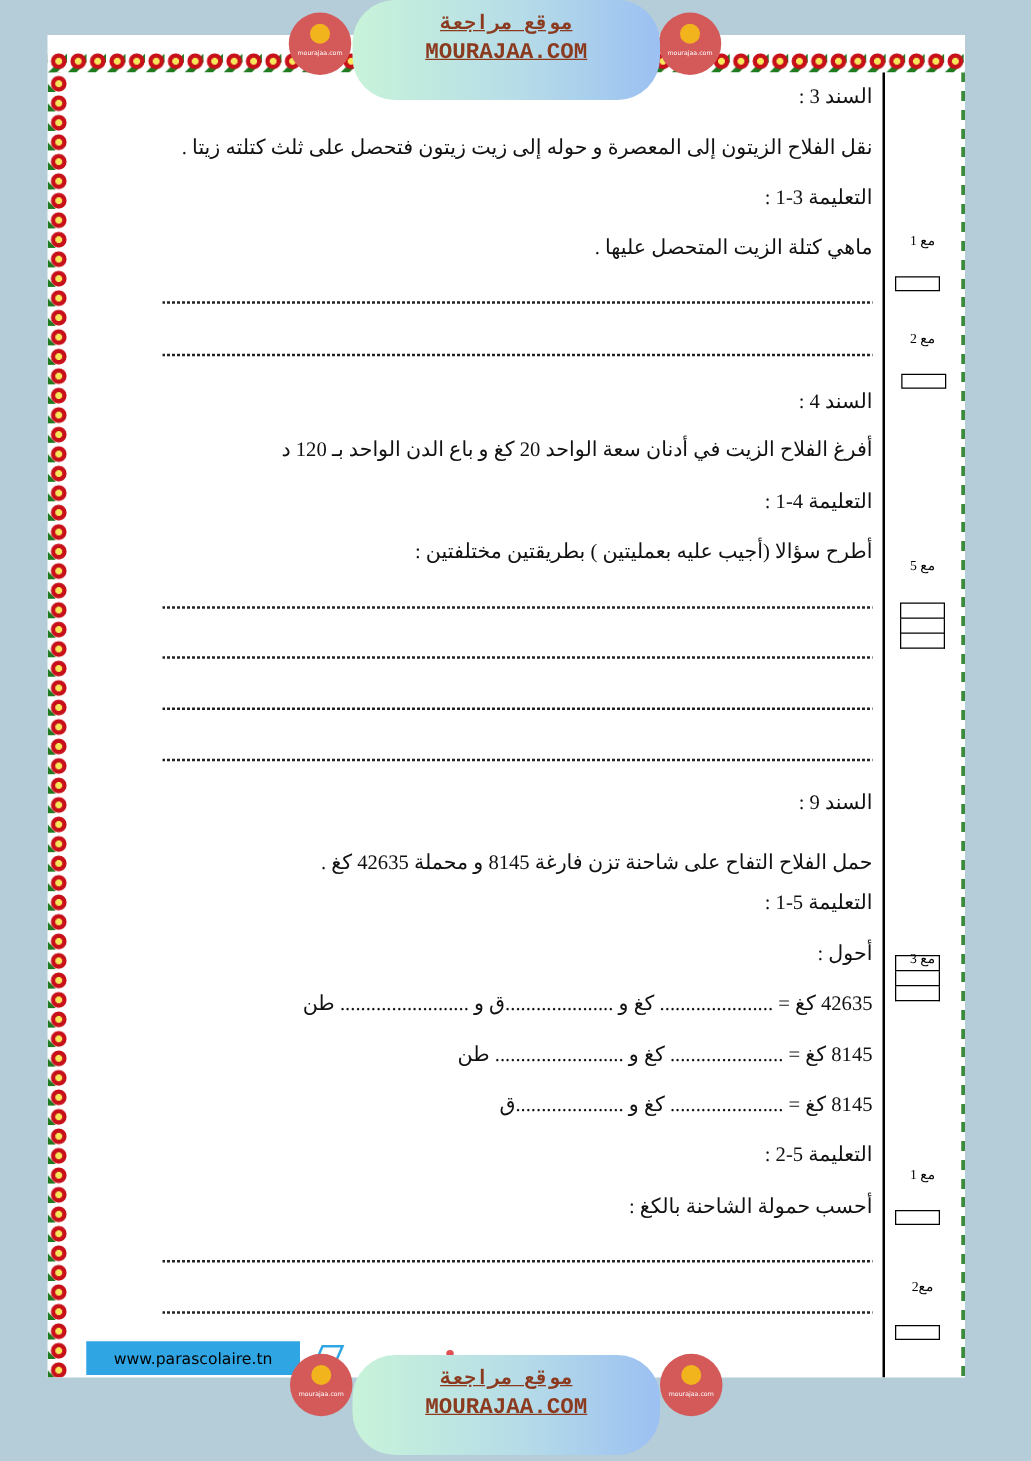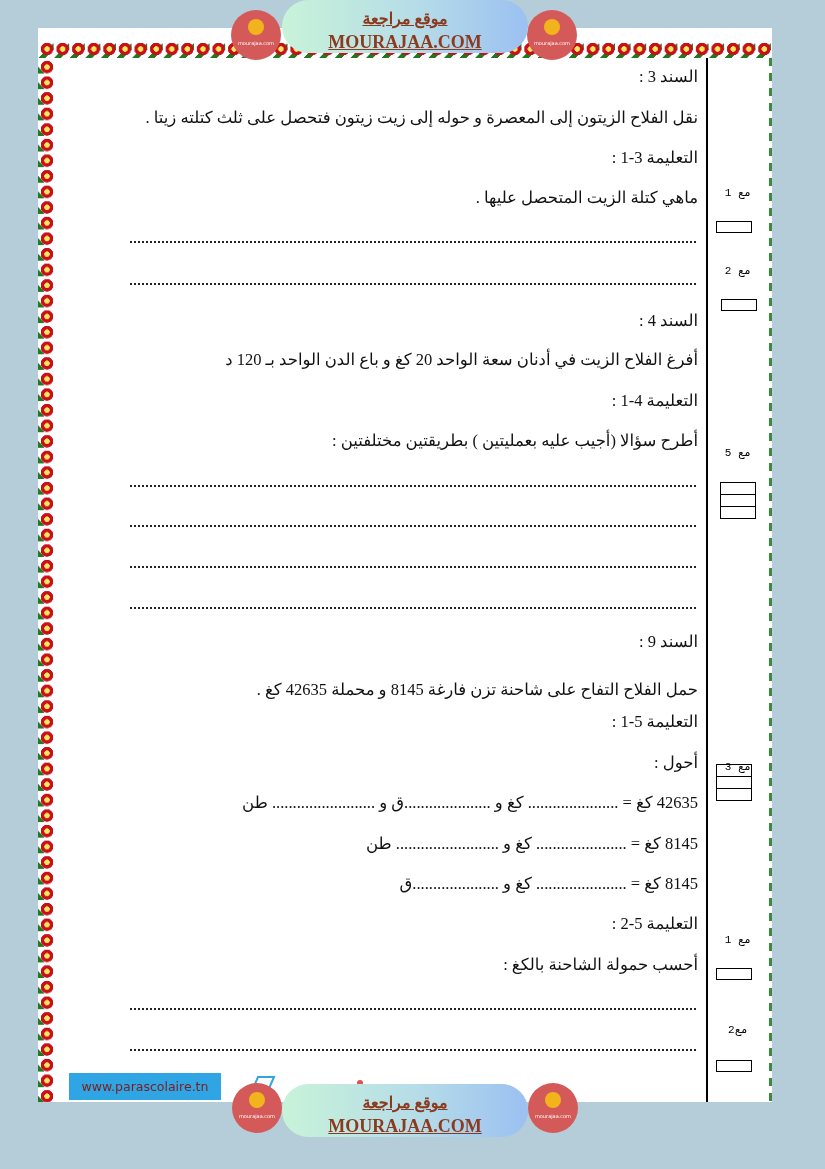--- a/index.html
+++ b/index.html
@@ -17,35 +17,35 @@
       radial-gradient(circle at 9px 9px,#c8101a 0 6px,transparent 6.5px),
       linear-gradient(45deg,#1f7a1f 0 20%,transparent 21%);
     background-size:18px 15.6px;background-repeat:repeat-y;}
   .border-right{position:absolute;right:0;top:30px;width:3px;height:1044px;
     background:repeating-linear-gradient(180deg,#3c8a3c 0 8px,transparent 8px 15px);}
   .divider{position:absolute;left:668px;top:30px;width:2px;height:1044px;background:#000;}
   .content{position:absolute;left:90px;top:30px;width:570px;direction:rtl;text-align:right;font-size:16.5px;color:#111;}
   .line{position:absolute;right:0;white-space:nowrap;}
   .dots{position:absolute;right:0;width:568px;height:2px;
     background:repeating-linear-gradient(90deg,#222 0 2px,transparent 2px 4px);}
-  .side{position:absolute;left:670px;top:30px;width:64px;height:1044px;font-family:Liberation Mono, monospace;}
+  .side{position:absolute;left:670px;top:30px;width:64px;height:1044px;}
   .mark{position:absolute;font-size:11px;direction:ltr;width:60px;text-align:center;left:0;}
   .box{position:absolute;border:1.5px solid #000;width:34px;height:10px;background:#fff;}
   .box3 .cell{width:34px;height:11px;border:1.5px solid #000;border-top:none;}
   .box3 .cell:first-child{border-top:1.5px solid #000;}
   .box3{position:absolute;}
-  .banner{position:absolute;width:246px;height:53px;border-radius:34px;
+  .banner{position:absolute;width:246px;height:80px;border-radius:34px;
     background:linear-gradient(90deg,#c8f3d9,#b6dce8 55%,#9bc0f2);
-    text-align:center;font-family:Liberation Serif, serif;font-weight:bold;color:#8b3a1f;}
+    text-align:center;font-family:Liberation Mono, monospace;font-weight:bold;color:#8b3a1f;}
   .banner .ar{font-size:16px;text-decoration:underline;line-height:22px;padding-top:8px;}
   .banner .en{font-size:18px;text-decoration:underline;line-height:24px;}
   .badge{position:absolute;width:50px;height:50px;border-radius:50%;background:#d45a5a;}
   .badge .coin{position:absolute;left:17px;top:9px;width:16px;height:16px;border-radius:50%;background:#f2b41d;}
   .badge .txt{position:absolute;left:0;top:30px;width:50px;text-align:center;font-size:5px;color:#fff;font-family:"DejaVu Sans",sans-serif;line-height:6px;}
-  .paras{position:absolute;left:69px;top:1073px;width:152px;height:27px;background:#2fa5e3;color:#7f1d1d;
+  .paras{position:absolute;left:69px;top:1073px;width:171px;height:27px;background:#2fa5e3;color:#000000;
     font-family:"DejaVu Sans",sans-serif;font-size:12.5px;line-height:27px;text-align:center;}
   .paras-logo{position:absolute;left:244px;top:1073px;width:120px;height:29px;}
 </style>
 </head>
 <body>
 
 <div class="page">
   <div class="border-top"></div>
   <div class="border-left"></div>
   <div class="border-right"></div>

